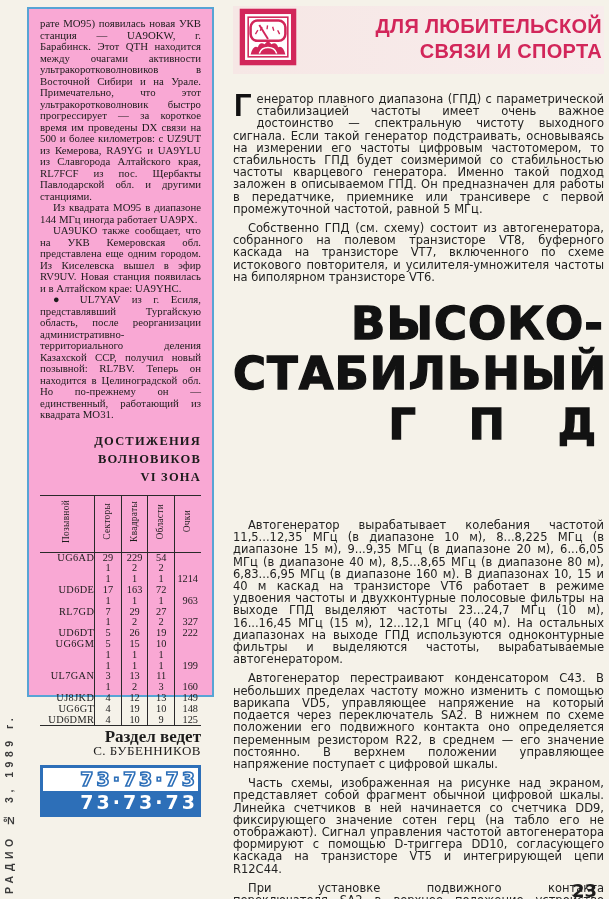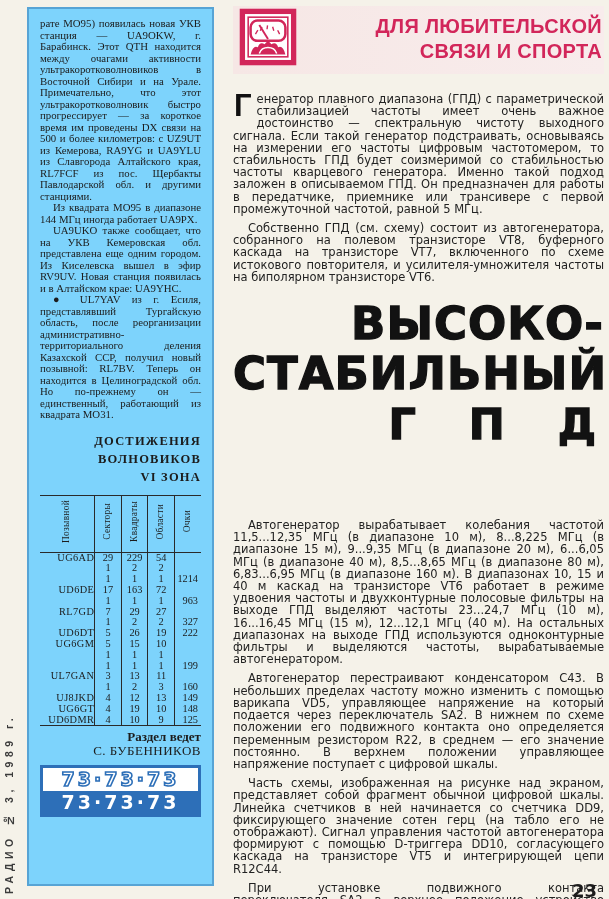--- a/index.html
+++ b/index.html
@@ -11,23 +11,23 @@
   
   .spine{
     position:absolute; left:3px; top:632px; height:262px;
     writing-mode:vertical-rl; transform:rotate(180deg);
     font-family:"Liberation Sans", sans-serif;
     font-weight:bold; font-size:10.5px; letter-spacing:4.5px; color:#3c3c3c;
     white-space:nowrap;
   }
   
   .left-col{
-    position:absolute; left:27px; top:7px; width:187px; height:879px;
+    position:absolute; left:27px; top:7px; width:187px; height:690px;
     box-sizing:border-box; border:2px solid #57a4d5;
-    background:#7dd3fc; padding:9px 11px 6px 11px;
+    background:#f9a8d4; padding:9px 11px 6px 11px;
   }
   .left-col p{
     margin:0; font-size:10.8px; line-height:11.5px;
     text-align:justify; text-indent:13px;
   }
   .left-col p.no-indent{text-indent:0;}
   .lc-heading{
     margin-top:11px; text-align:right; font-weight:bold;
     font-size:12.5px; line-height:18px; letter-spacing:1.2px;
   }
@@ -52,29 +52,29 @@
   table.results td{
     height:10.8px; line-height:10.6px; padding:0; font-size:10.3px;
   }
   table.results td.cs{text-align:right; padding-left:2px; letter-spacing:.4px;}
   table.results td.num{text-align:center;}
   table.results td.pts{text-align:right; padding-right:3px;}
   table.results col.c0{width:34%;}
   table.results col.cx{width:16.5%;}
   
   .editor-note{margin-top:4px; text-align:right;}
-  .editor-note .en1{font-weight:bold; font-size:13px; line-height:13px;}
+  .editor-note .en1{font-weight:bold; font-size:17px; line-height:13px;}
   .editor-note .en2{font-weight:normal; font-size:13px; line-height:15px; letter-spacing:.5px;}
   
   .logo73{
     margin-top:7px; border:3px solid #2d6fb8; background:#fff;
     font-family:"DejaVu Sans", sans-serif; font-weight:bold;
     text-align:center;
   }
-  .logo73 .row{font-size:19px; line-height:23px; letter-spacing:3px; white-space:nowrap;}
+  .logo73 .row{font-size:19px; line-height:23px; letter-spacing:3px; white-space:nowrap;text-align:right;}
   .logo73 .row1{color:#2d6fb8; background:#fff;}
   @supports (-webkit-text-stroke: 1px #000){
     .logo73 .row1{color:#fff; -webkit-text-stroke:1.6px #2d6fb8;}
   }
   .logo73 .row2{color:#fff; background:#2d6fb8;}
   
   .right-col{
     position:absolute; left:233px; top:0; width:371px;
     font-family:"DejaVu Sans", sans-serif;
   }

